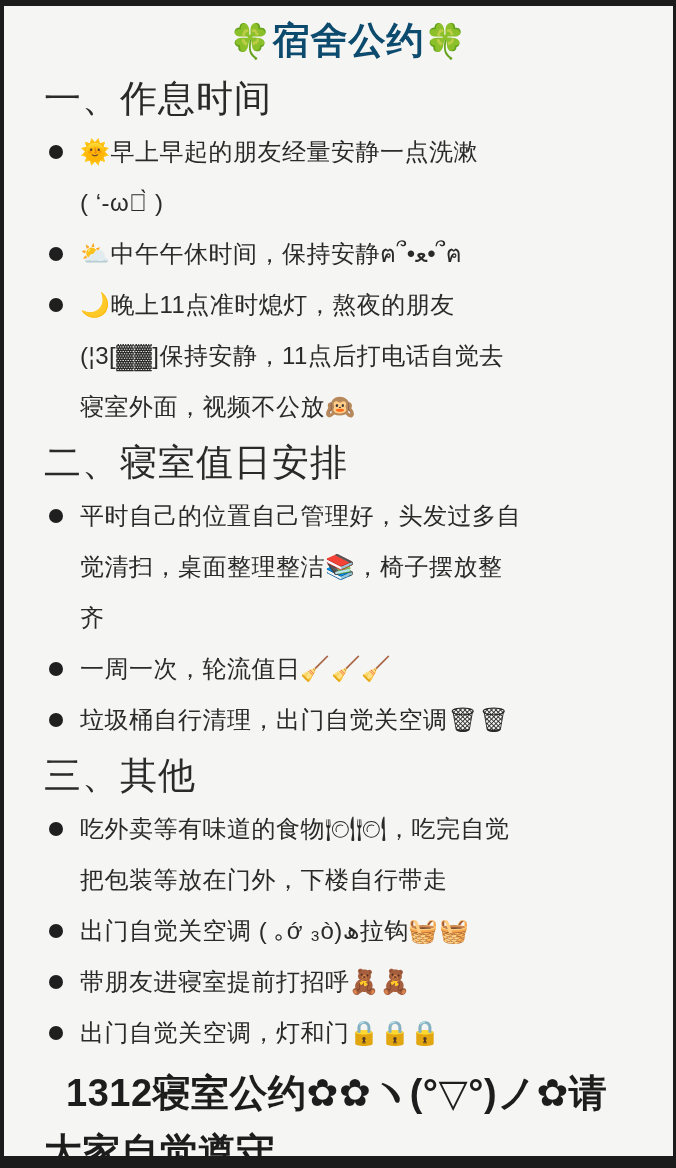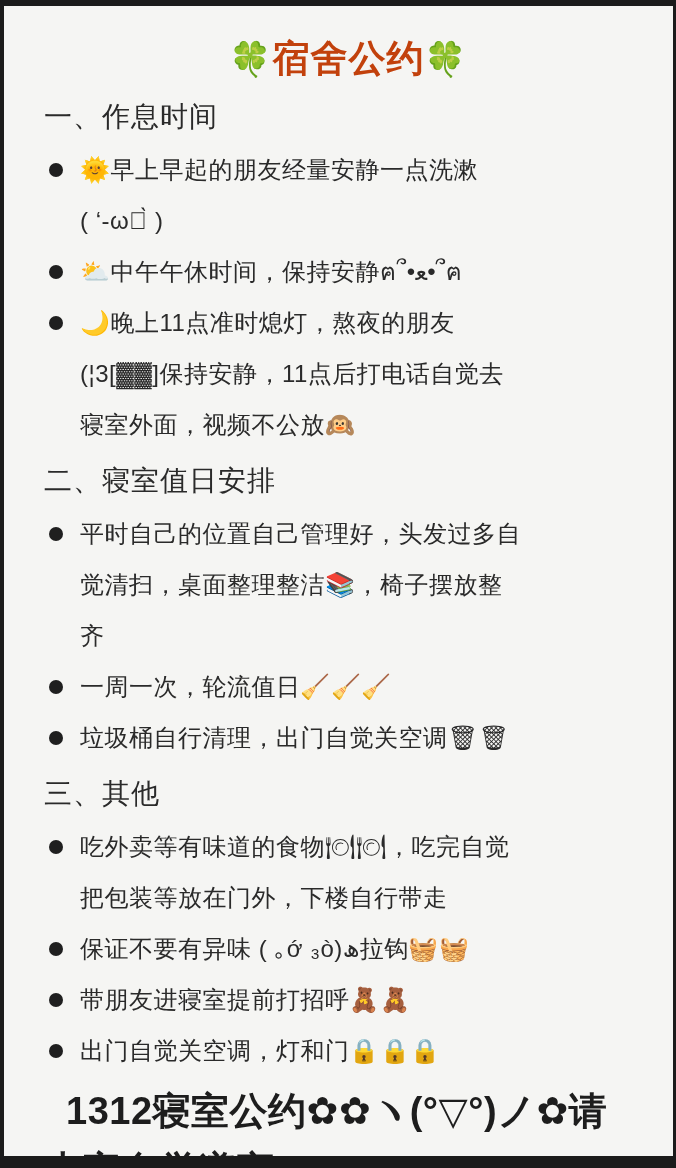--- a/index.html
+++ b/index.html
@@ -14,28 +14,28 @@
     border-bottom:12px solid #1b1b1b;
     overflow:hidden;
     font-family:"Liberation Sans","DejaVu Sans",sans-serif;
     color:#2a2a2a;
   }
   .content{padding:10px 20px 0 40px;}
   .title{
     text-align:center;
     font-size:37px;
     font-weight:700;
-    color:#c2410c;
+    color:#0c4a6e;
     letter-spacing:1px;
-    margin:18px 0 10px 0;
+    margin:0 0 10px 0;
     white-space:nowrap;
   }
   .title .clover{font-size:34px;}
   .section-heading{
-    font-size:28px;
+    font-size:37px;
     font-weight:500;
     line-height:46px;
     margin:8px 0 4px 0;
     letter-spacing:1px;
   }
   .item{
     display:flex;
     align-items:flex-start;
     font-size:24px;
     line-height:51px;
@@ -112,21 +112,21 @@
 
     <div class="section">
       <div class="section-heading">三、其他</div>
       <div class="item">
         <span class="dot"></span>
         <span class="item-text">吃外卖等有味道的食物🍽🍽，吃完自觉
 把包装等放在门外，下楼自行带走</span>
       </div>
       <div class="item">
         <span class="dot"></span>
-        <span class="item-text">保证不要有异味 ( ｡ớ ₃ò)ھ拉钩🧺🧺</span>
+        <span class="item-text">出门自觉关空调 ( ｡ớ ₃ò)ھ拉钩🧺🧺</span>
       </div>
       <div class="item">
         <span class="dot"></span>
         <span class="item-text">带朋友进寝室提前打招呼🧸🧸</span>
       </div>
       <div class="item">
         <span class="dot"></span>
         <span class="item-text">出门自觉关空调，灯和门🔒🔒🔒</span>
       </div>
     </div>

